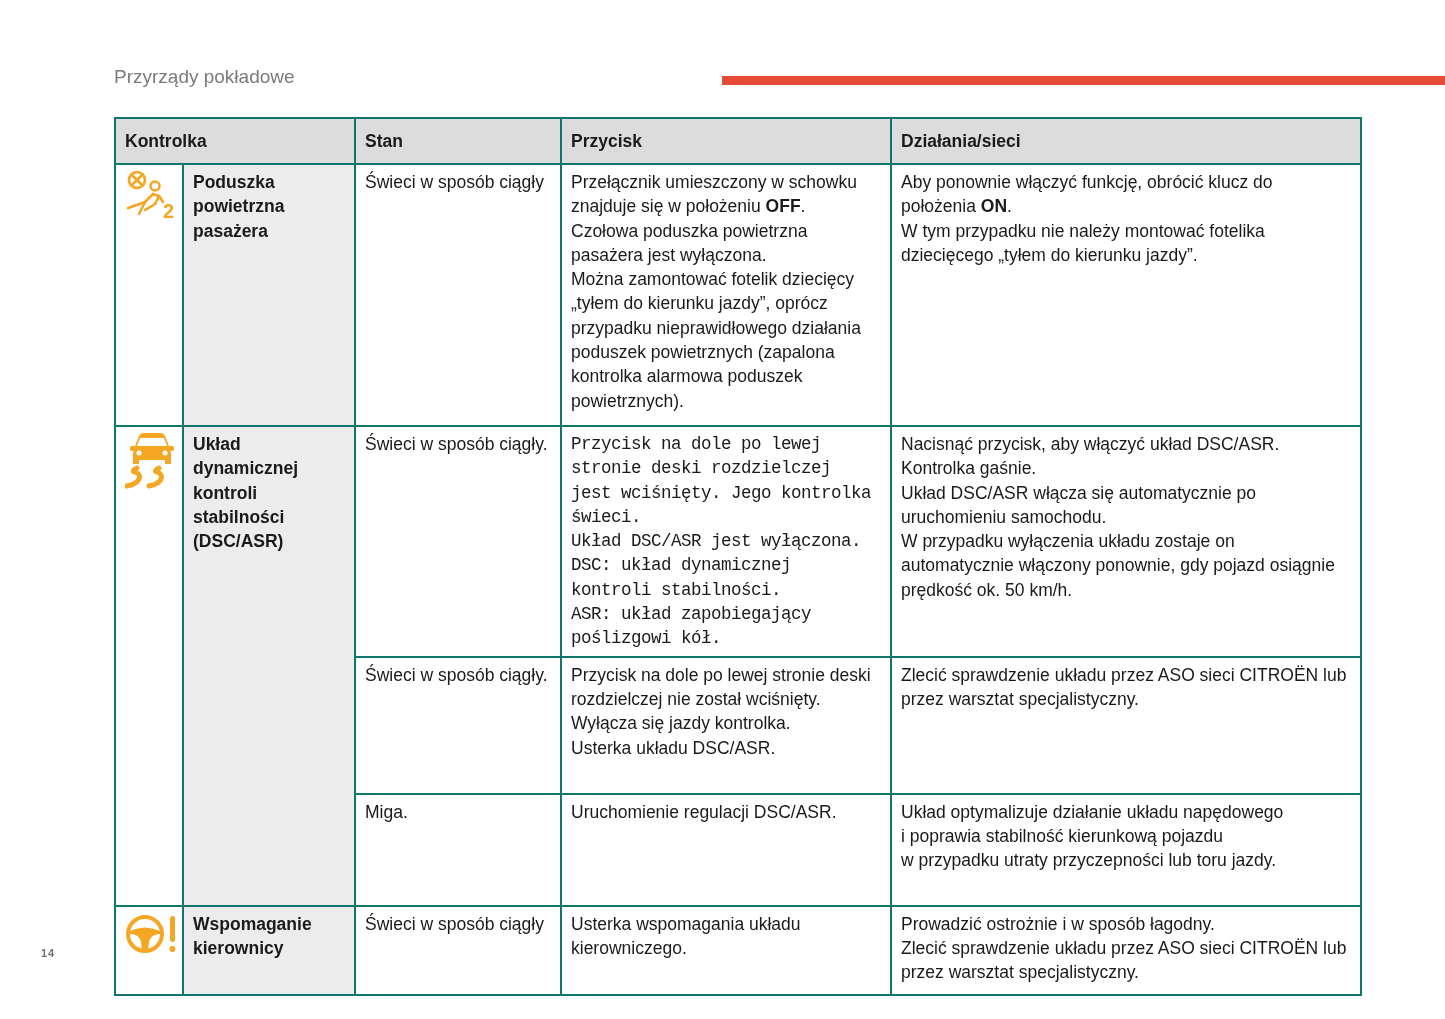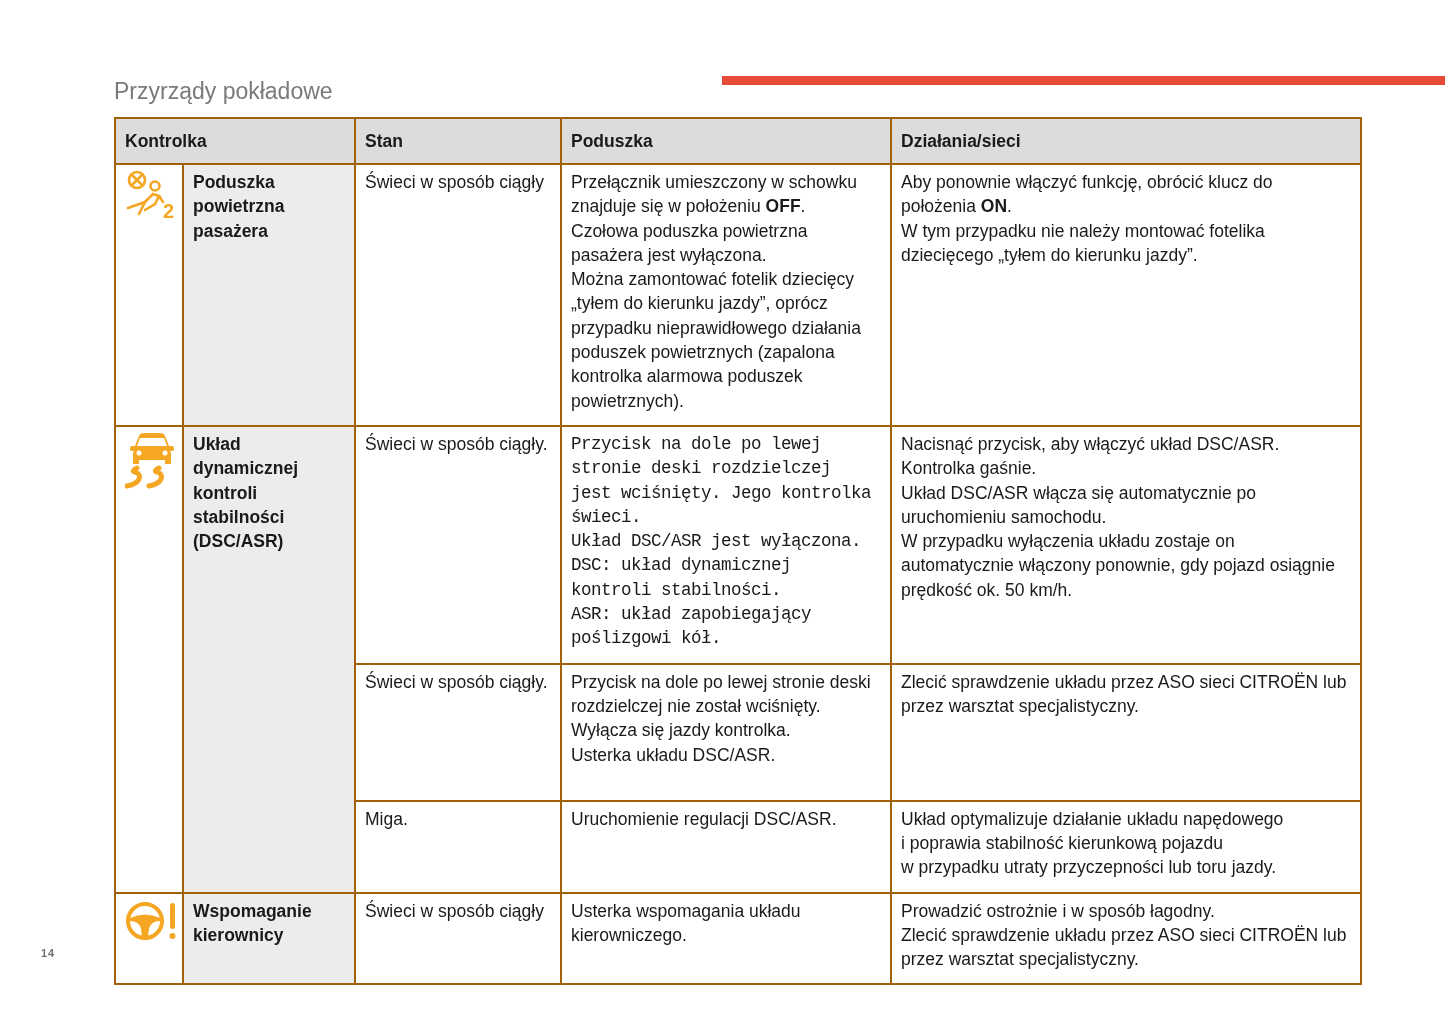--- a/index.html
+++ b/index.html
@@ -1,24 +1,24 @@
 <!DOCTYPE html>
 <html><head>
 <meta charset="utf-8">
 <style>
   html, body { margin:0; padding:0; background:#ffffff; }
   body { width:1445px; height:1019px; position:relative; overflow:hidden;
          font-family:"Liberation Sans", sans-serif; color:#1a1a1a; }
-  .page-header { position:absolute; left:114px; top:78px; font-size:23px; color:#7a7a7a; }
+  .page-header { position:absolute; left:114px; top:66px; font-size:19px; color:#7a7a7a; }
   .accent-bar { position:absolute; left:722px; top:76px; width:723px; height:9px; background:#e64b37; }
   .page-number { position:absolute; left:41px; top:947px; font-size:11px; font-weight:bold; color:#707070; letter-spacing:1px; }
   table.warn { position:absolute; left:114px; top:117px; width:1246px; border-collapse:collapse; table-layout:fixed; }
-  table.warn th, table.warn td { border:2px solid #a16207; vertical-align:top; font-size:17.5px; line-height:24.3px; }
+  table.warn th, table.warn td { border:2px solid #0f766e; vertical-align:top; font-size:17.5px; line-height:24.3px; }
   table.warn th { background:#dcdcdc; text-align:left; font-weight:bold; height:44px; padding:0 9px; vertical-align:middle; }
-  table.warn td { padding:5px 9px 12px 9px; }
+  table.warn td { padding:5px 9px 5px 9px; }
   td.icon-cell { background:#ffffff; text-align:center; padding:8px 4px 0 4px; }
   td.name-cell { background:#ececec; font-weight:bold; }
   td.narrow { font-family:Liberation Mono, monospace; font-size:16.5px; letter-spacing:-0.5px; }
   .icon { display:inline-block; }
   b { font-weight:bold; }
 </style>
 </head>
 <body>
 
 <div class="page-header">Przyrządy pokładowe</div>
@@ -29,21 +29,21 @@
     <col style="width:68px">
       <col style="width:172px">
       <col style="width:206px">
       <col style="width:330px">
       <col style="width:470px">
   </colgroup>
   <thead>
     <tr>
       <th colspan="2">Kontrolka</th>
       <th>Stan</th>
-      <th>Poduszka</th>
+      <th>Przycisk</th>
       <th>Działania/sieci</th>
     </tr>
   </thead>
   <tbody>
 
     <tr style="height:262px">
       <td class="icon-cell">
         <span class="icon">
           <svg width="54" height="50" viewBox="0 0 54 50" fill="none" stroke="#f5a623" stroke-width="2.6" stroke-linecap="round">
             <circle cx="12" cy="10" r="8"></circle>
@@ -100,21 +100,21 @@
       <td>Świeci w sposób ciągły.</td>
       <td>
         <div>Przycisk na dole po lewej stronie deski rozdzielczej nie został wciśnięty.</div>
         <div>Wyłącza się jazdy kontrolka.</div>
         <div>Usterka układu DSC/ASR.</div>
       </td>
       <td>
         <div>Zlecić sprawdzenie układu przez ASO sieci CITROËN lub przez warsztat specjalistyczny.</div>
       </td>
     </tr>
-    <tr style="height:88px">
+    <tr style="height:112px">
       <td>Miga.</td>
       <td>
         <div>Uruchomienie regulacji DSC/ASR.</div>
       </td>
       <td>
         <div>Układ optymalizuje działanie układu napędowego</div>
         <div>i poprawia stabilność kierunkową pojazdu</div>
         <div>w przypadku utraty przyczepności lub toru jazdy.</div>
       </td>
     </tr>

